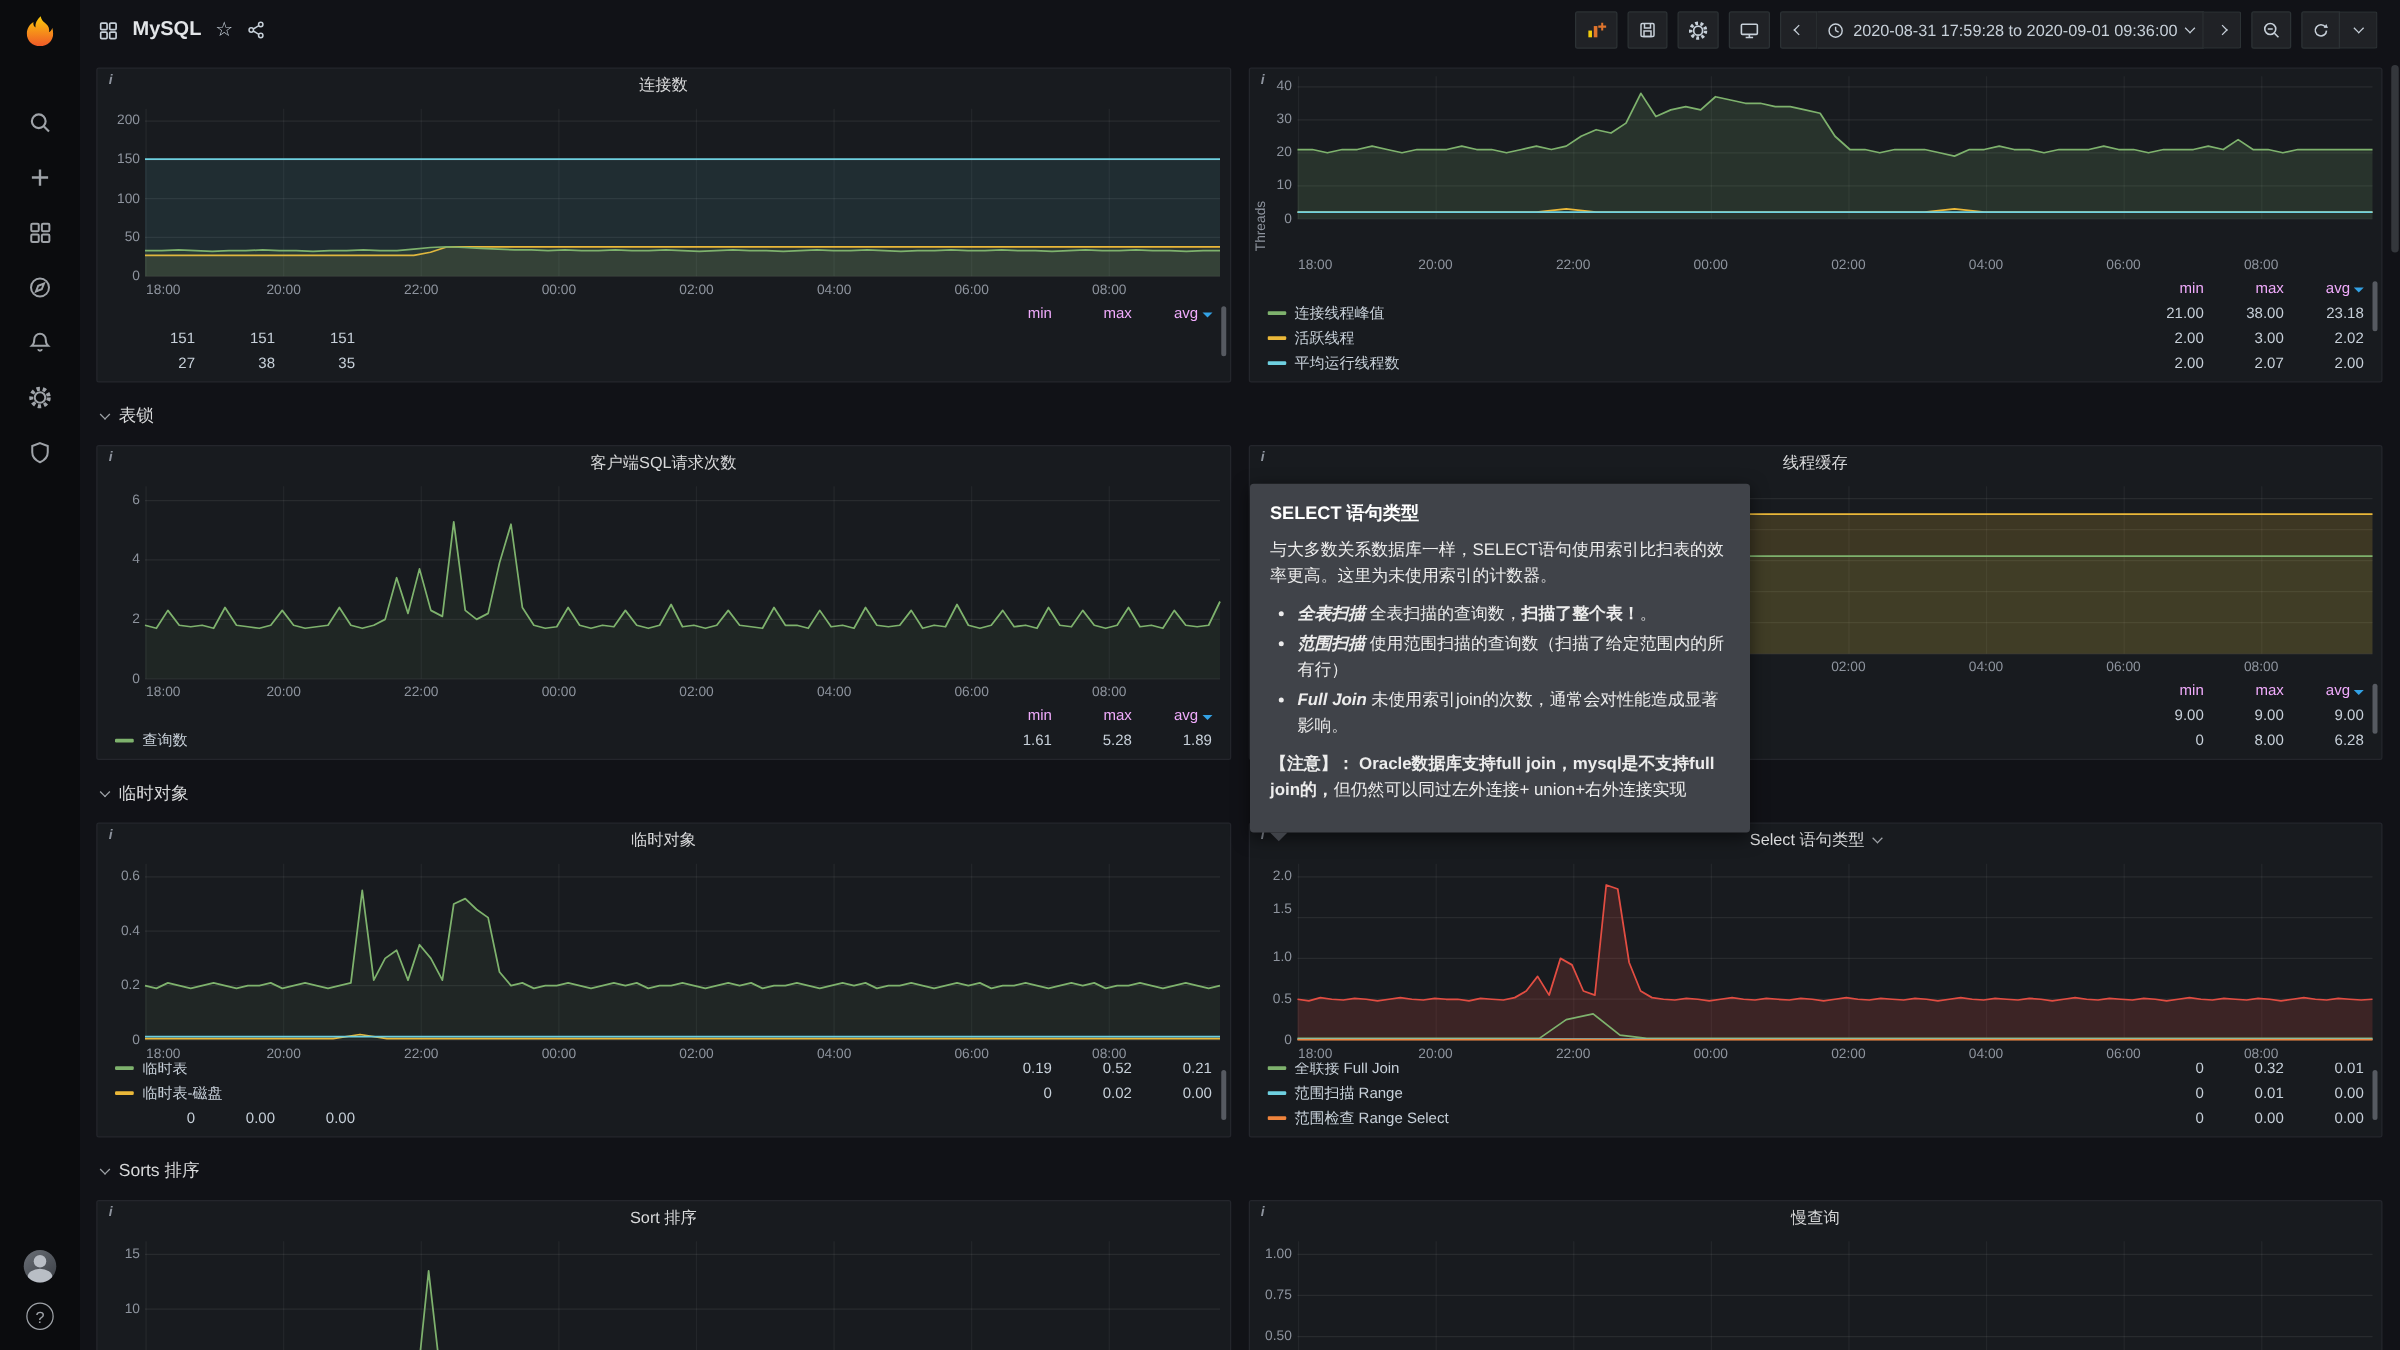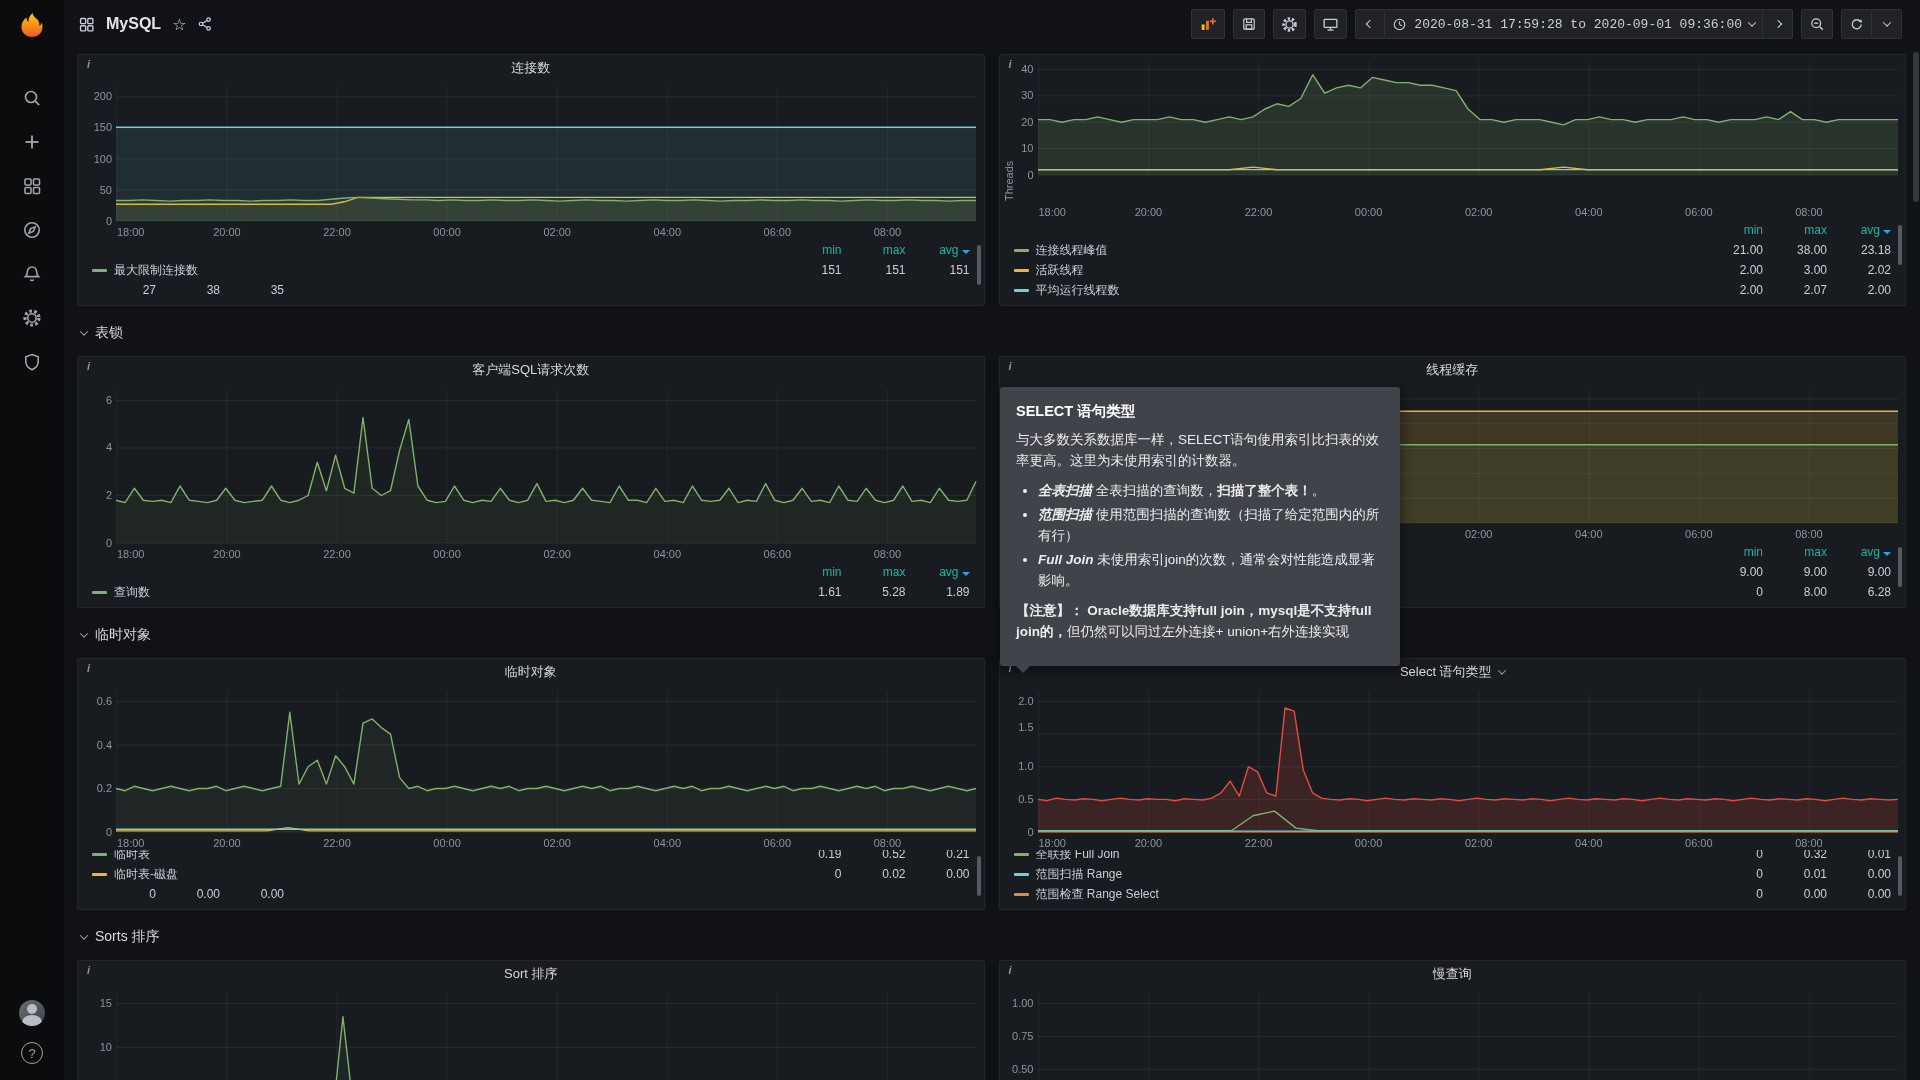--- a/index.html
+++ b/index.html
@@ -22,21 +22,21 @@
   
   .main { flex:1; display:flex; flex-direction:column; position:relative; }
   .navbar { height:48px; display:flex; align-items:center; padding:0 18px 0 14px; flex-shrink:0; }
   .nav-left { display:flex; align-items:center; gap:11px; }
   .nav-title { font-size:16px; font-weight:700; color:#e3e5e8; cursor:pointer; }
   .nav-ico { color:#c7d0d9; display:flex; align-items:center; cursor:pointer; }
   .star-ico { font-size:16px; color:#c7d0d9; }
   .nav-right { margin-left:auto; display:flex; align-items:center; gap:8px; }
   .nav-btn { height:30px; min-width:30px; background:#202226; border:1px solid #2c3235; border-radius:2px;
     display:flex; align-items:center; justify-content:center; gap:7px; color:#c7d0d9; font-size:13px; padding:0 7px; cursor:pointer; }
-  .btn-group { display:flex; align-items:center;font-family:Liberation Mono, monospace; }
+  .btn-group { display:flex; align-items:center; }
   .btn-group .nav-btn { border-radius:0; border-left-width:0; }
   .btn-group .nav-btn:first-child { border-radius:2px 0 0 2px; border-left-width:1px; }
   .btn-group .nav-btn:last-child { border-radius:0 2px 2px 0; }
   .chev { display:inline-block; width:6px; height:6px; border-right:1.5px solid currentColor; border-bottom:1.5px solid currentColor; transform:rotate(45deg) translate(-1px,-1px); }
   .chev.left { transform:rotate(135deg); }
   .chev.right { transform:rotate(-45deg); }
 
   
   .content { flex:1; position:relative; padding:6px 14px 0 13px; overflow:hidden; }
   .dash-row { display:grid; grid-template-columns:1fr 1fr; gap:14px; height:252px; margin-bottom:14px; }
@@ -53,21 +53,21 @@
   .xtick { position:absolute; bottom:1px; transform:translateX(-50%); font-size:11px; color:#8e949e; white-space:nowrap; }
   .xtick.first { transform:none; }
   .ylabel { position:absolute; left:3px; top:0; bottom:18px; display:flex; align-items:center; font-size:11px; color:#8e949e; writing-mode:vertical-rl; transform:rotate(180deg); }
 
   .legend { position:relative; padding:1px 14px 5px 14px; flex-shrink:0; overflow:hidden; }
   .legend.clipped .lrow:first-child { margin-top:-7px; }
   .lrow { display:flex; align-items:center; height:20px; font-size:12px; color:#c7d0d9; }
   .lname { flex:1; display:flex; align-items:center; gap:7px; cursor:pointer; white-space:nowrap; overflow:hidden; }
   .dash { width:15px; height:3px; border-radius:1px; display:inline-block; flex-shrink:0; }
   .lv { width:64px; text-align:right; flex-shrink:0; }
-  .lhead .lv { color:#14b8a6; cursor:pointer; }
+  .lhead .lv { color:#f0abfc; cursor:pointer; }
   .tri { width:0; height:0; border-left:4px solid transparent; border-right:4px solid transparent; border-top:4px solid #33a2e5; display:inline-block; margin-left:3px; }
   .legend-scroll { position:absolute; right:3px; top:6px; width:4px; height:40px; background:#565a61; border-radius:2px; cursor:pointer; }
 
   
   .tooltip { position:absolute; left:936px; top:339px; width:400px; background:#404349; color:#ececec;
     border-radius:3px; padding:13px 16px 14px 16px; font-size:13.5px; line-height:1.55; z-index:50;
     box-shadow:0 4px 14px rgba(0,0,0,.55); }
   .tt-title { font-weight:700; font-size:14.5px; color:#ffffff; margin-bottom:8px; }
   .tt-p { margin-bottom:9px; }
   .tooltip ul { margin:0 0 9px 22px; }
@@ -283,24 +283,20 @@
               <div class="xtick" style="left:809.4px">08:00</div>
             </div>
           <div class="legend">
               <div class="lrow lhead">
                 <span class="lname"></span>
                 <span class="lv">min</span>
                 <span class="lv">max</span>
                 <span class="lv">avg<span class="tri"></span></span>
               </div>
               <div class="lrow">
-                <span class="lname">
-                  <span class="dash" style="background:#7eb26d"></span>
-                  <span>最大限制连接数</span>
-                </span>
                 <span class="lv">151</span>
                 <span class="lv">151</span>
                 <span class="lv">151</span>
               </div>
               <div class="lrow">
                 <span class="lv">27</span>
                 <span class="lv">38</span>
                 <span class="lv">35</span>
               </div>
               <div class="legend-scroll"></div>

